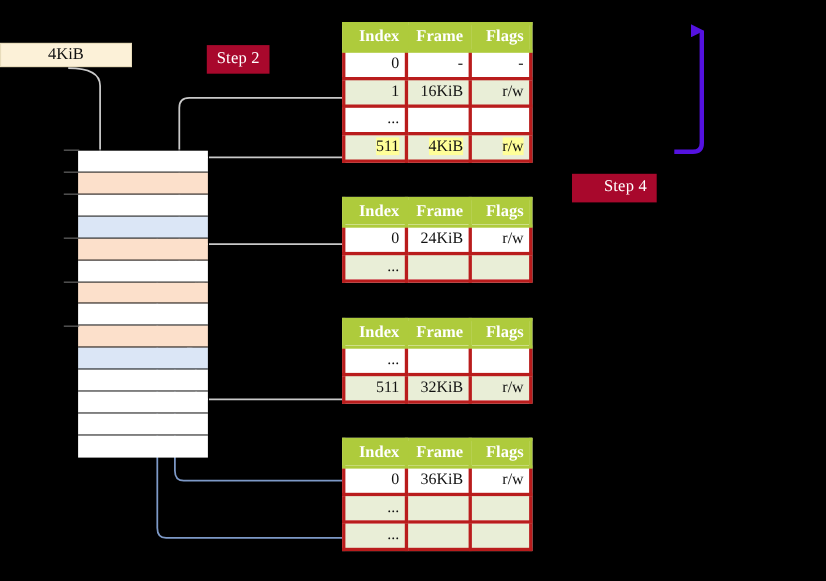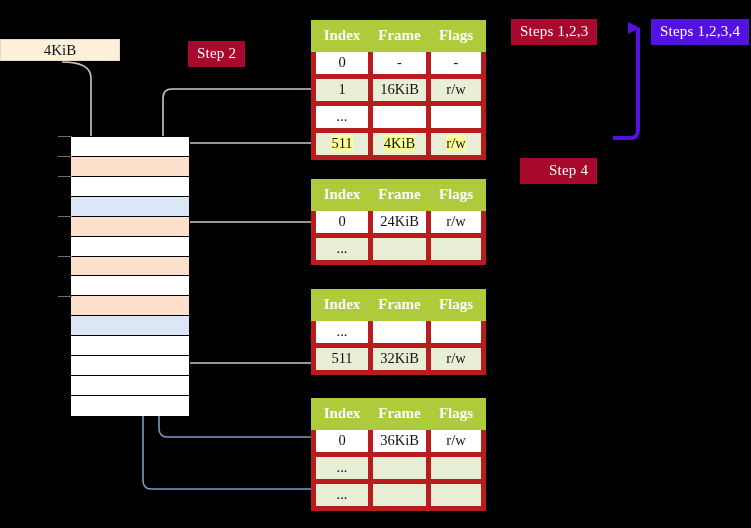--- a/index.html
+++ b/index.html
@@ -82,23 +82,23 @@
   
   .ptable {
     position: absolute;
     border-collapse: collapse;
     border-spacing: 0;
     background: #ffffff;
     font-size: 14.5px;
     table-layout: fixed;
   }
   .ptable th, .ptable td {
-    border: 5px solid #b91c1c;
+    border: 3px solid #b91c1c;
     padding: 2px 5px 3px 5px;
-    text-align: center;
+    text-align: right;
     height: 19px;
     box-sizing: border-box;
     overflow: hidden;
     white-space: nowrap;
   }
   .ptable th {
     background: #aecb3c;
     color: #ffffff;
     font-weight: bold;
     border-color: #aecb3c;
@@ -154,27 +154,21 @@
   </svg>
 
   <div class="cream-box" style="left:0px; top:39px; width:120px; height:22px;">
     <span>4KiB</span>
   </div>
 
   <div class="pill pill-red" style="left:188px; top:41px;">
     <span>Step 2</span>
   </div>
 
-  <div class="pill pill-red" style="left:511px; top:19px;">
-    <span>Steps 1,2,3</span>
-  </div>
-
-  <div class="pill pill-purple" style="left:651px; top:19px;">
-    <span>Steps 1,2,3,4</span>
-  </div>
+
 
   <div class="pill pill-red" style="left:520px; top:158px;padding-left:29px;">
     <span>Step 4</span>
   </div>
 
   <div class="memcol" id="memcol" style="left:70px; top:136px; width:120px; height:279px;">
       <div class="memrow m-white" style="height: 19.9286px;"></div>
       <div class="memrow m-peach" style="height: 19.9286px;"></div>
       <div class="memrow m-white" style="height: 19.9286px;"></div>
       <div class="memrow m-blue" style="height: 19.9286px;"></div>

